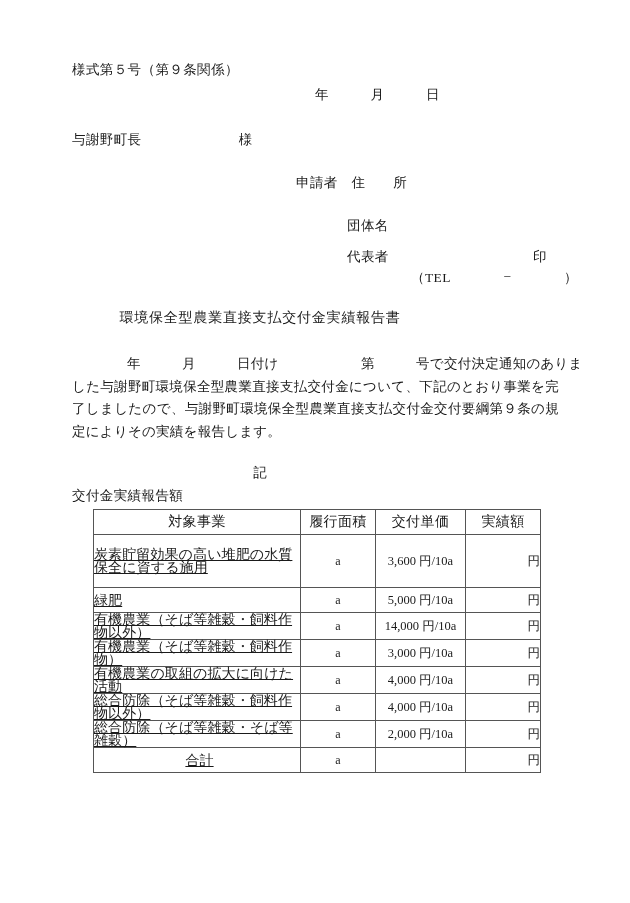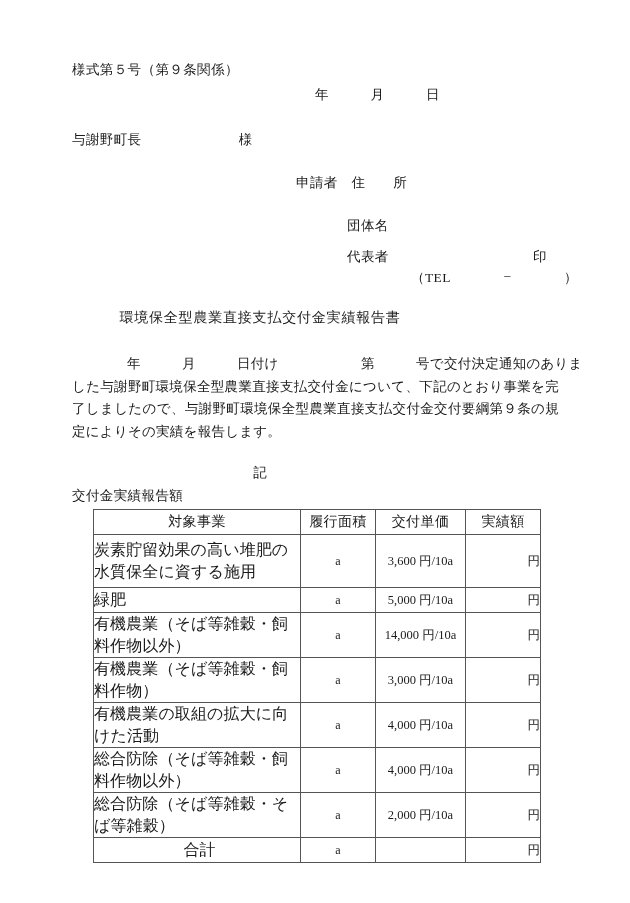--- a/index.html
+++ b/index.html
@@ -144,24 +144,25 @@
   col.c-amt  { width: 75px; }
 
   th.hd {
     text-align: center;
     height: 24px;
     font-size: 14px;
     letter-spacing: 0.4px;
   }
   td.item {
     padding: 3px 5px 3px 8px;
-    font-size: 16px;
-    line-height: 22px;
+    font-size: 14px;
+    line-height: 13px;
     letter-spacing: 0.1px;
     text-align: left;
+    text-decoration: underline;
   }
   td.item.center { text-align: center; padding-left: 5px; }
   td.area {
     text-align: center;
     font-size: 12px;
   }
   td.unit {
     text-align: center;
     font-size: 12.5px;
     white-space: pre;

